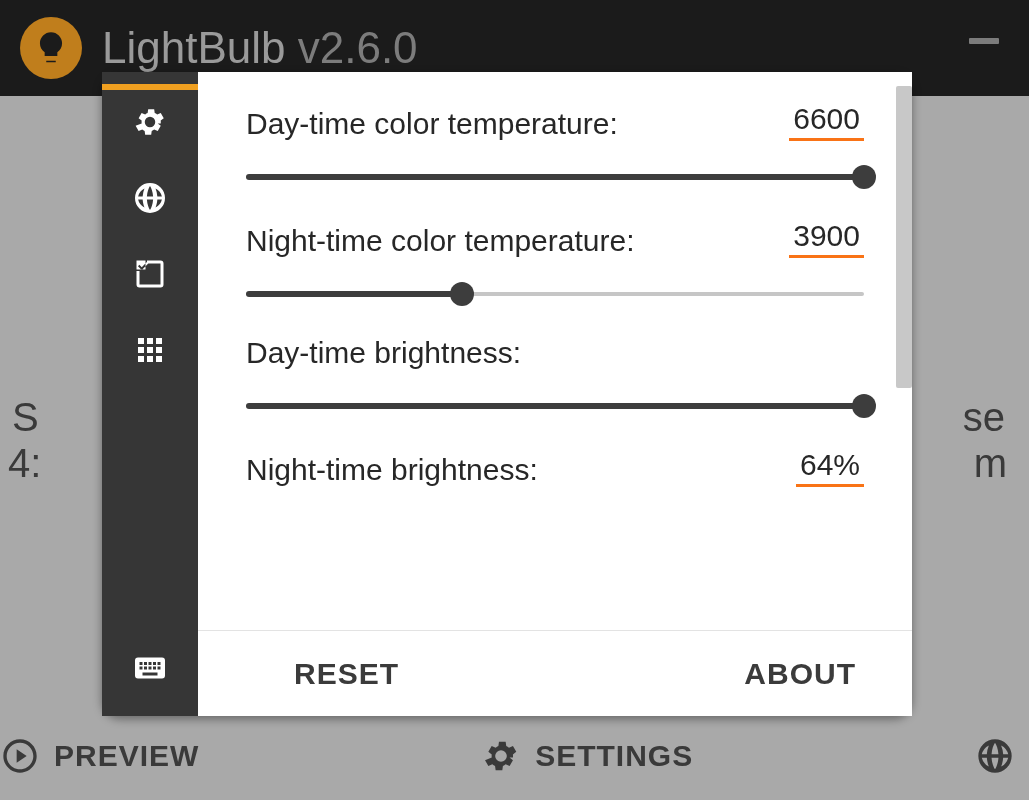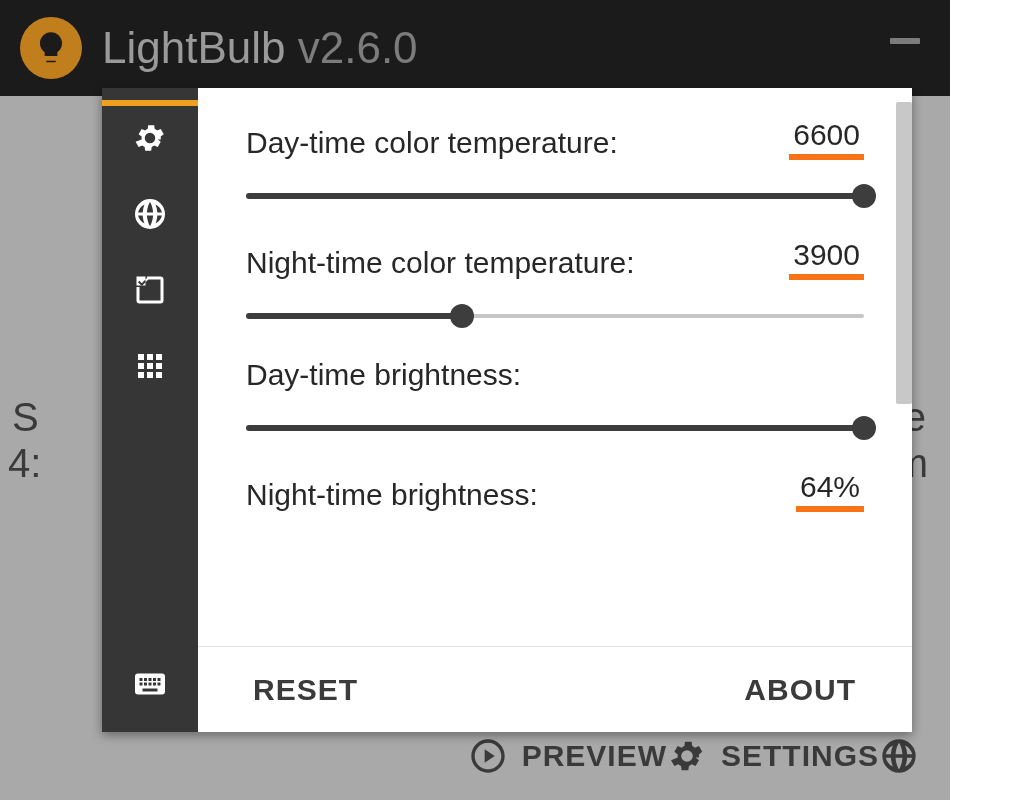--- a/index.html
+++ b/index.html
@@ -1,52 +1,52 @@
 <!DOCTYPE html>
 <html><head>
 <meta charset="utf-8">
 <style>
   html,body{margin:0;padding:0;width:1029px;height:800px;font-family:"Segoe UI",Arial,sans-serif;background:#fff;overflow:hidden;}
-  .window{position:relative;width:950px;height:800px;}
+  .window{position:relative;width:1029px;height:800px;}
   .titlebar{position:absolute;left:0;top:0;right:0;height:96px;background:#1b1b1b;display:flex;align-items:center;}
   .logo-circle{width:62px;height:62px;border-radius:50%;background:#c07e1c;display:flex;align-items:center;justify-content:center;margin-left:20px;}
   .logo-circle svg{width:38px;height:38px;fill:#1b1b1b;}
   .app-title{margin-left:20px;font-size:44px;color:#9a9a9a;font-weight:400;}
   .app-title .name{color:#9a9a9a;font-weight:500;}
   .app-title .ver{color:#7c7c7c;font-weight:400;}
   .min-btn{position:absolute;right:30px;top:38px;width:30px;height:6px;background:#7c7c7c;border-radius:1px;}
   .backdrop{position:absolute;left:0;top:96px;right:0;bottom:0;background:#a9a9a9;}
   .bg-text{position:absolute;color:#3a3a3a;font-size:40px;white-space:nowrap;font-weight:400;}
   .bg-text.t1{left:12px;top:395px;}
   .bg-text.t2{left:8px;top:441px;}
   .bg-text.t3{right:24px;top:395px;margin-left:45px;}
   .bg-text.t4{right:22px;top:441px;}
-  .footer-btns{position:absolute;left:0;right:17px;bottom:24px;display:flex;justify-content:flex-end;align-items:center;}
+  .footer-btns{position:absolute;left:0;right:0;bottom:24px;display:flex;justify-content:space-between;align-items:center;}
   .footer-btn{display:flex;align-items:center;color:#3a3a3a;font-size:30px;font-weight:600;letter-spacing:1px;cursor:pointer;}
   .footer-btn svg{width:40px;height:40px;fill:#3a3a3a;margin-right:14px;}
-  .dialog{position:absolute;left:102px;top:88px;width:810px;height:644px;background:#f0abfc;box-shadow:0 3px 10px rgba(0,0,0,0.4);}
+  .dialog{position:absolute;left:102px;top:72px;width:810px;height:644px;background:#f0abfc;box-shadow:0 3px 10px rgba(0,0,0,0.4);border-radius:18px;}
   .sidebar{position:absolute;left:0;top:0;width:96px;height:100%;background:#363636;display:flex;flex-direction:column;align-items:center;padding-top:12px;box-sizing:border-box;}
   .side-item{width:96px;height:76px;display:flex;align-items:center;justify-content:center;cursor:pointer;position:relative;}
   .side-item svg{width:36px;height:36px;fill:#fff;}
   .side-item.active::before{content:"";position:absolute;left:0;top:0;width:96px;height:6px;background:#f0a020;}
   .side-spacer{flex:1;}
   .panel{position:absolute;left:96px;top:0;right:0;bottom:0;background:#fff;}
   .scroll{position:absolute;right:0;top:14px;width:16px;height:302px;background:#c8c8c8;border-radius:2px;}
   .content{position:absolute;left:48px;top:30px;right:48px;}
   .row{margin-bottom:12px;}
   .row-head{display:flex;justify-content:space-between;align-items:flex-end;color:#272727;font-size:30px;}
   .row-head .label{}
-  .row-head .val{font-size:30px;color:#272727;border-bottom:6px solid #f97316;padding:0 4px 2px 4px;min-width:60px;text-align:right;}
+  .row-head .val{font-size:30px;color:#272727;border-bottom:3px solid #f97316;padding:0 4px 2px 4px;min-width:60px;text-align:right;}
   .slider{position:relative;height:28px;margin-top:22px;margin-bottom:28px;}
   .track-bg{position:absolute;left:0;right:0;top:12px;height:4px;background:#c6c6c6;border-radius:2px;}
   .track-fill{position:absolute;left:0;top:11px;height:6px;background:#3d3d3d;border-radius:3px;}
   .thumb{position:absolute;top:2px;width:24px;height:24px;border-radius:50%;background:#3d3d3d;margin-left:-12px;}
   .actions{position:absolute;left:96px;right:0;bottom:0;height:86px;border-top:1px solid #e3e3e3;display:flex;align-items:center;justify-content:flex-end;gap:90px;padding-right:56px;box-sizing:border-box;}
   .actions .btn{font-size:30px;font-weight:600;color:#3b3b3b;letter-spacing:1px;cursor:pointer;}
-  .actions .btn:first-child{margin-right:auto;margin-left:55px;}
+  .actions .btn:first-child{margin-right:auto;margin-left:96px;}
 </style>
 </head>
 <body>
 
 <div class="window">
 
   <div class="titlebar">
     <div class="logo-circle">
       <svg viewBox="0 0 24 24">
           <path d="M9 21h6v-1H9v1zm3-19C8.14 2 5 5.14 5 9c0 2.38 1.19 4.47 3 5.74V17h8v-2.26c1.81-1.27 3-3.36 3-5.74 0-3.86-3.14-7-7-7z"></path>

